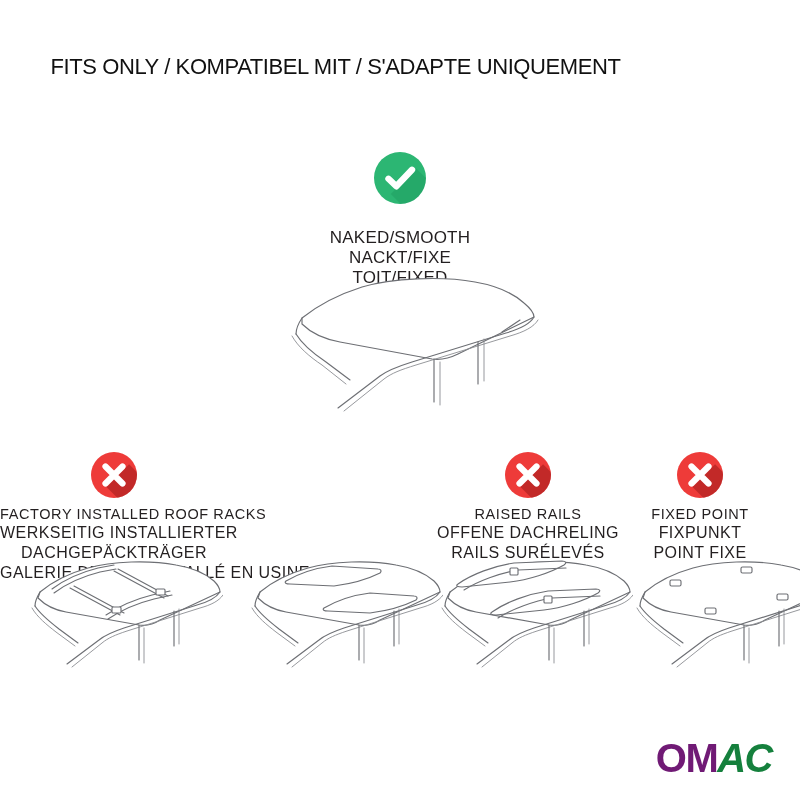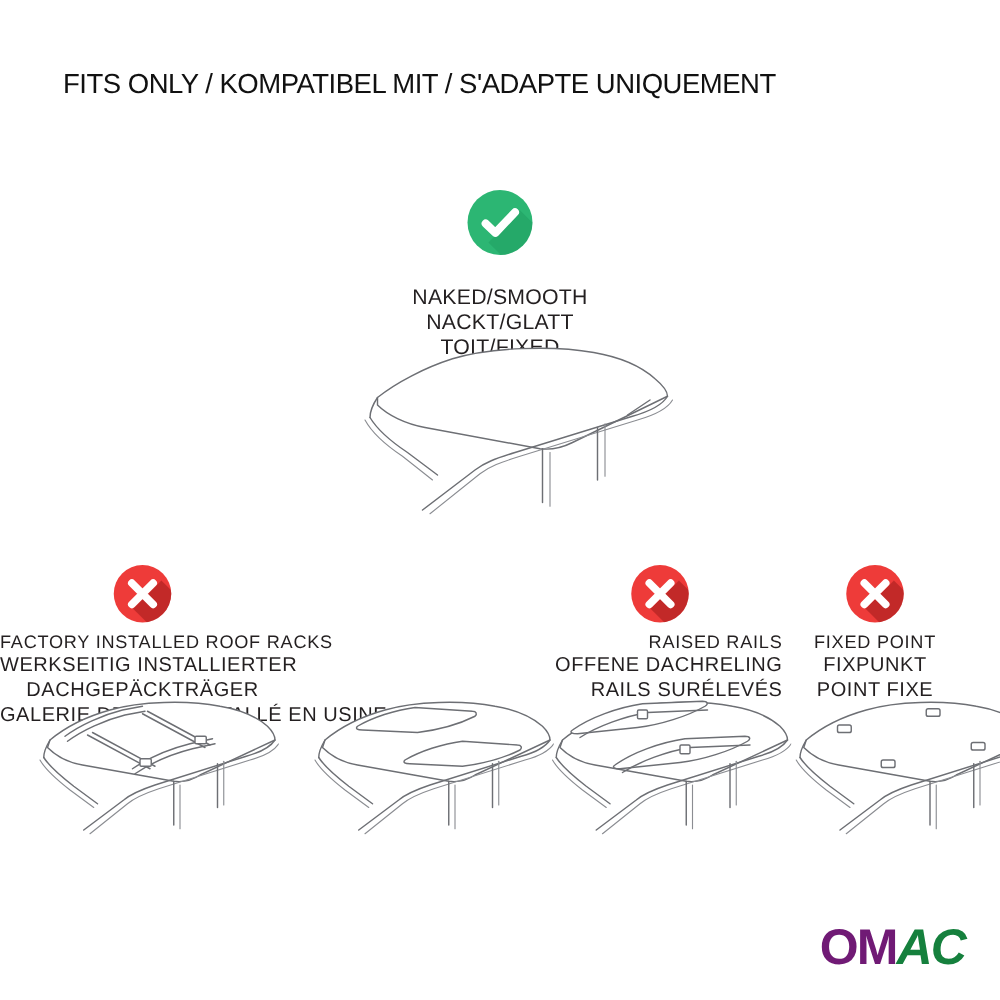--- a/index.html
+++ b/index.html
@@ -101,21 +101,21 @@
     top: 0;
     text-align: center;
   }
   .incompat-item .badge { width: 46px; height: 46px; }
   .incompat-item .label-group { margin-top: 7px; }
   .incompat-item .label-line { font-size: 16px; letter-spacing: .45px; line-height: 1.25; }
   .incompat-item .label-line.first { font-size: 14.5px; letter-spacing: .6px; }
 
   .item-0 { left: 0px;   width: 228px; }
   .item-1 { left: 236px; width: 190px; }
-  .item-2 { left: 430px; width: 196px; text-align: right; }
+  .item-2 { left: 430px; width: 196px; }
   .item-3 { left: 630px; width: 140px; }
 
   
   .roof-figure {
     position: absolute;
     top: 548px;
     width: 215px;
     height: 160px;
   }
   .fig-0 { left: 8px; }
@@ -150,21 +150,21 @@
 
   <div class="badge badge-green">
     <div class="shadow-green"></div>
     <svg viewBox="0 0 52 52" width="52" height="52" aria-hidden="true">
       <path d="M14.5 26.8 L22.3 34.3 L38 17.8" fill="none" stroke="#ffffff" stroke-width="6.4" stroke-linecap="round" stroke-linejoin="round"></path>
     </svg>
   </div>
 
   <div class="label-group">
     <div class="label-line">NAKED/SMOOTH</div>
-    <div class="label-line">NACKT/GLATT</div>
+    <div class="label-line">NACKT/FIXE</div>
     <div class="label-line">TOIT/FIXED</div>
   </div>
 </div>
 
 <div id="naked-roof-figure">
   <svg viewBox="0 0 300 145" width="300" height="145" aria-hidden="true">
 
     <path class="line fillwhite" d="M40 46 C55 34 78 22 100 15 C130 6 180 4 213 10 C236 14 252 22 262 31
              C268 36 272 41 272 45
              L196 82 C188 86 178 88 170 87

